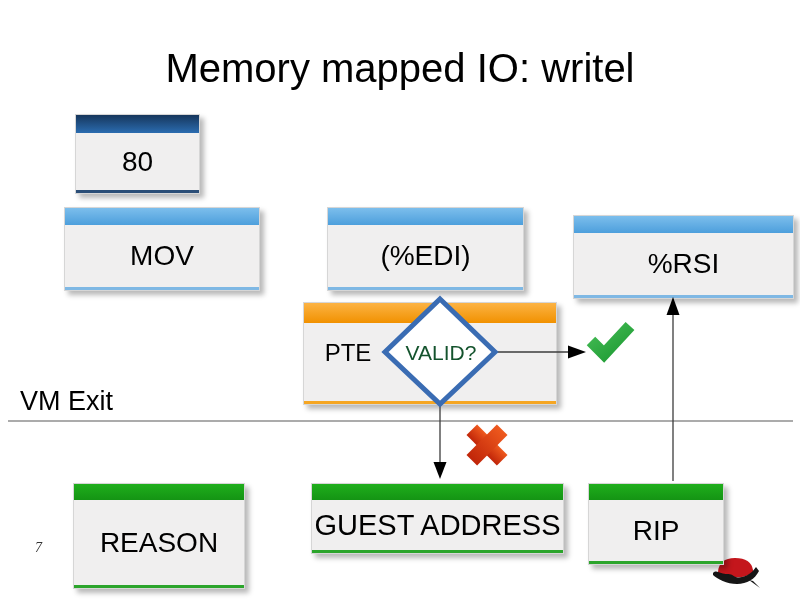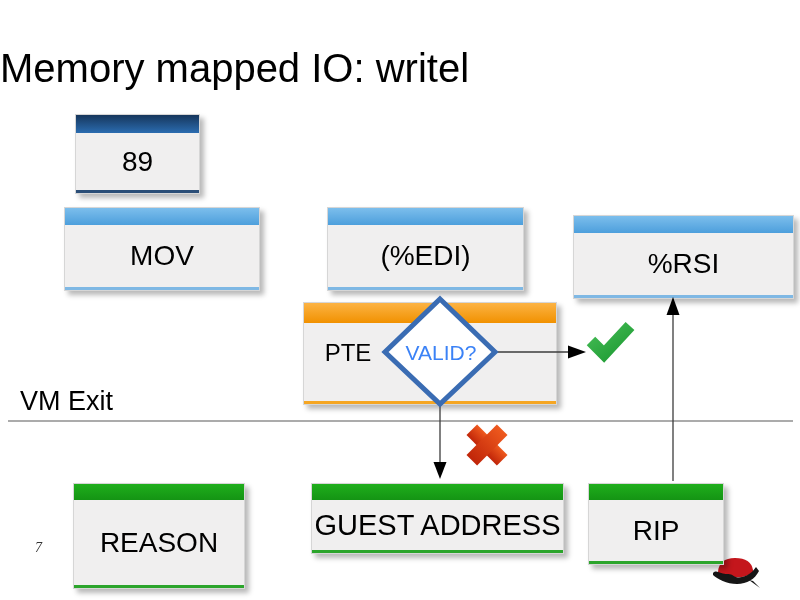--- a/index.html
+++ b/index.html
@@ -2,21 +2,21 @@
 <html><head>
 <meta charset="utf-8">
 <style>
   html,body { margin:0; padding:0; background:#ffffff; }
   .slide {
     position:relative; width:800px; height:600px; background:#ffffff;
     font-family:"Liberation Sans", sans-serif; overflow:hidden;
   }
   .title {
     position:absolute; left:0; right:0; top:46px;
-    text-align:left; font-size:40px; color:#000;
+    text-align:center; font-size:40px; color:#000;
     letter-spacing:0px;
   }
   
   .box {
     position:absolute; background:#f0efef; box-sizing:border-box;
     border:1px solid #d6d6d6;
     box-shadow:4px 4px 5px rgba(0,0,0,0.28);
     z-index:2;
   }
   .box .hdr { position:absolute; top:0; left:0; right:0; }
@@ -49,41 +49,41 @@
   .page-number {
     position:absolute; left:35px; top:540px; font-family:"Liberation Serif", serif;
     font-style:italic; font-size:14px; color:#333; z-index:2;
   }
   .pte-label {
     position:absolute; left:318px; top:339px; width:60px; text-align:center;
     font-size:24px; color:#000; z-index:4;
   }
   .valid-label {
     position:absolute; left:388px; top:341px; width:106px; text-align:center;
-    font-size:21px; color:#3b82f6; z-index:4;
+    font-size:21px; color:#14532d; z-index:4;
   }
   .overlay { position:absolute; left:0; top:0; z-index:3; pointer-events:none; }
   .redhat { position:absolute; left:708px; top:550px; z-index:1; }
 </style>
 </head>
 <body>
 
 <div class="slide">
 
   <div class="title">Memory mapped IO: writel</div>
 
   <svg class="redhat" width="56" height="40" viewBox="0 0 56 40">
     <path d="M10 22 Q11 8 27 8 Q43 8 45 20 L45 23 Q34 29 22 27 Q13 25 10 23 Z" fill="#c4161c"></path>
     <path d="M5 23 C9 19 13 25 19 24 C25 23 26 29 34 27 C42 25 45 21 48 17 L51 21 C47 29 39 34 29 34 C19 34 9 29 5 25 Z" fill="#161616"></path>
     <path d="M41 30 L52 38 L45 31 Z" fill="#161616"></path>
   </svg>
 
   <div class="box dark" style="left:75px; top:114px; width:125px; height:80px">
     <div class="hdr"></div>
-    <div class="bod">89</div>
+    <div class="bod">80</div>
     <div class="acc"></div>
   </div>
 
   <div class="box blue" style="left:64px; top:207px; width:196px; height:84px">
     <div class="hdr"></div>
     <div class="bod">MOV</div>
     <div class="acc"></div>
   </div>
   <div class="box blue" style="left:327px; top:207px; width:197px; height:84px">
     <div class="hdr"></div>

